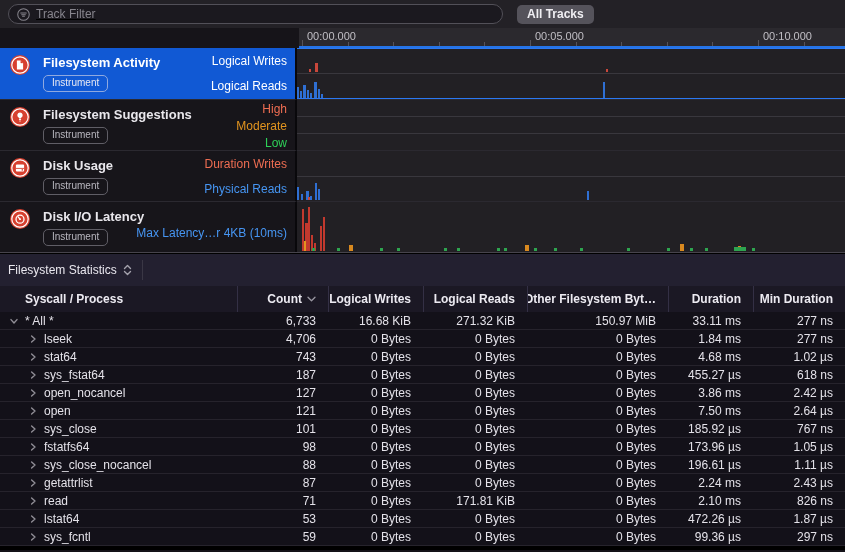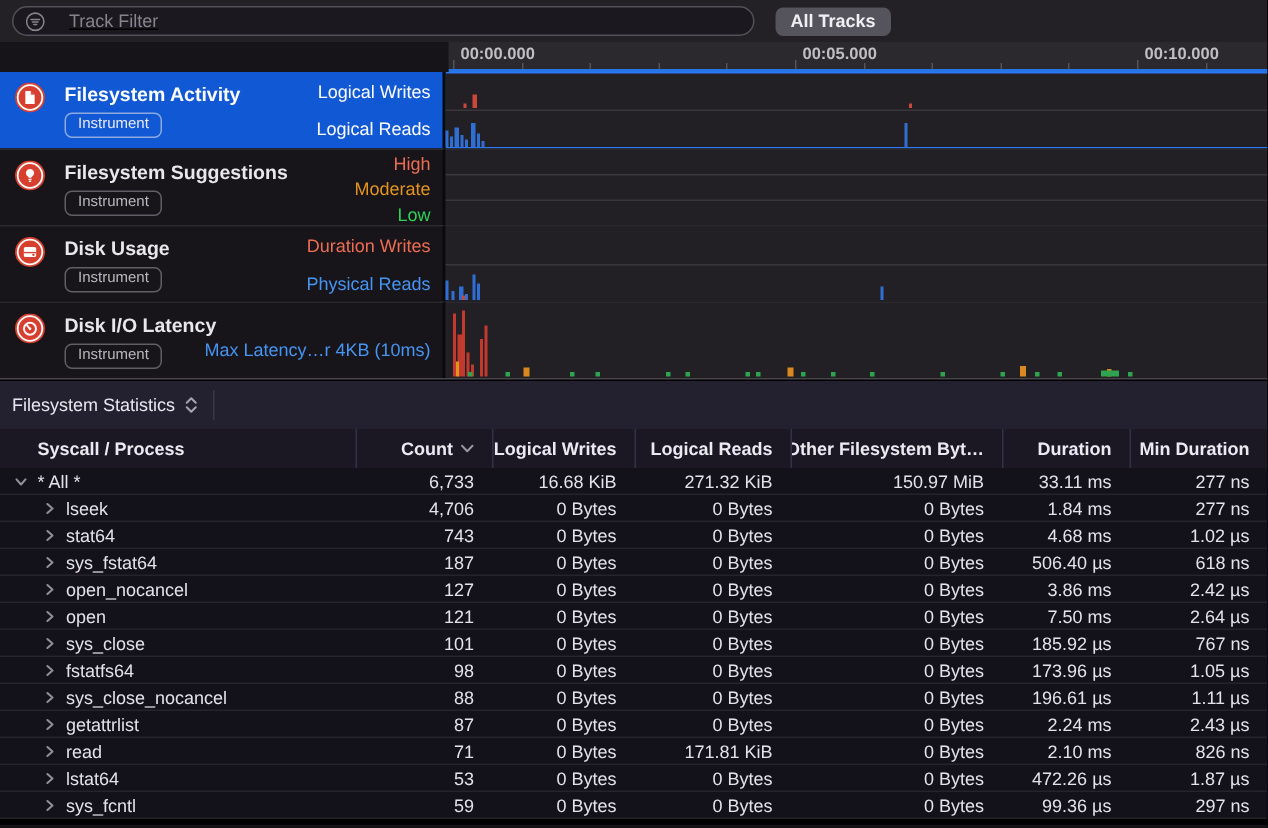--- a/index.html
+++ b/index.html
@@ -6,34 +6,34 @@
   html,body { background:#000; }
   .app {
     width:845px; height:552px; position:relative; overflow:hidden;
     background:#141218; font-family:"Liberation Sans", sans-serif;
     -webkit-font-smoothing:antialiased;
   }
   
   .toolbar { height:28px; background:#232126; display:flex; align-items:center; padding-left:8px; }
   .filter-field {
     width:495px; height:20px; border:1px solid #525058; border-radius:10px;
-    background:#1b191f; display:flex; align-items:center; padding:0 8px; gap:16px;text-decoration:underline;
+    background:#1b191f; display:flex; align-items:center; padding:0 8px; gap:6px;text-decoration:underline;
   }
   .filter-field input {
     flex:1; background:transparent; border:none; outline:none;
     color:#dddbe2; font-size:12px; font-family:"Liberation Sans",sans-serif;
   }
   .filter-field input::placeholder { color:#86848c; }
   .all-tracks {
     margin-left:14px; height:19px; padding:0 10px; border:none; border-radius:5px;
     background:#55535b; color:#f0eff3; font-size:12px; font-weight:600;
     font-family:"Liberation Sans",sans-serif; cursor:default;
   }
   
-  .timeline-row { height:20px; display:flex;font-weight:bold; }
+  .timeline-row { height:20px; display:flex; }
   .timeline-left { width:299px; background:#161419; }
   .ruler { flex:1; position:relative; background:#2b292e; overflow:hidden; }
   .ruler-label { position:absolute; top:2px; font-size:11px; color:#c0bec4; white-space:nowrap; }
   .ruler-tick { position:absolute; bottom:2px; width:1px; background:#55535b; }
   .ruler-blue { position:absolute; left:0; right:0; bottom:0; height:2px; background:#2574e8; }
   
   .track { height:51px; display:flex; }
   .track + .track .t-head, .track + .track .t-graph { border-top:1px solid #2b2930; }
   .t-head { width:297px; position:relative; background:#17151a; border-right:2px solid #09080b; }
   .track.selected .t-head { background:#1159d4; }
@@ -342,21 +342,21 @@
               <svg width="8" height="8" viewBox="0 0 8 8">
                 <path d="M2.6 1 L6 4 L2.6 7" fill="none" stroke="#908e96" stroke-width="1.4" stroke-linecap="round" stroke-linejoin="round"></path>
               </svg>
             </span>
             <span>sys_fstat64</span>
           </div>
           <div class="td">187</div>
           <div class="td">0 Bytes</div>
           <div class="td">0 Bytes</div>
           <div class="td">0 Bytes</div>
-          <div class="td">506.40 µs</div>
+          <div class="td">455.27 µs</div>
           <div class="td">618 ns</div>
         </div>
         <div class="trow">
           <div class="td name" style="padding-left: 29px;">
             <span class="chev">
               <svg width="8" height="8" viewBox="0 0 8 8">
                 <path d="M2.6 1 L6 4 L2.6 7" fill="none" stroke="#908e96" stroke-width="1.4" stroke-linecap="round" stroke-linejoin="round"></path>
               </svg>
             </span>
             <span>open_nocancel</span>

